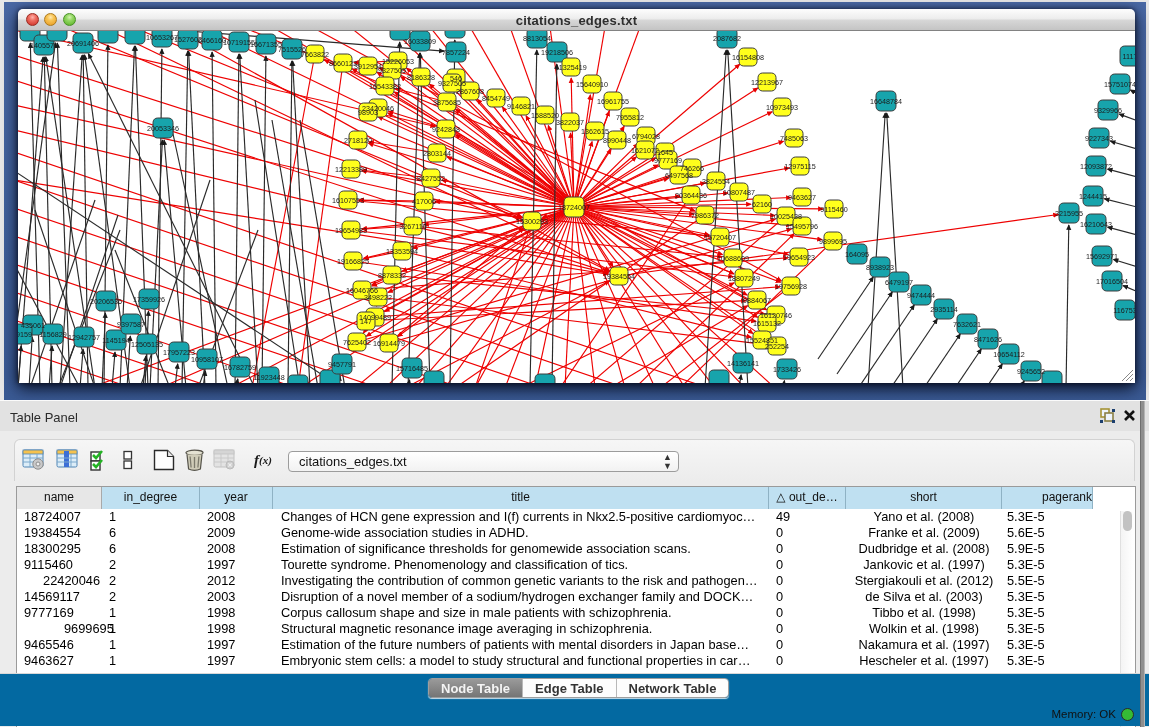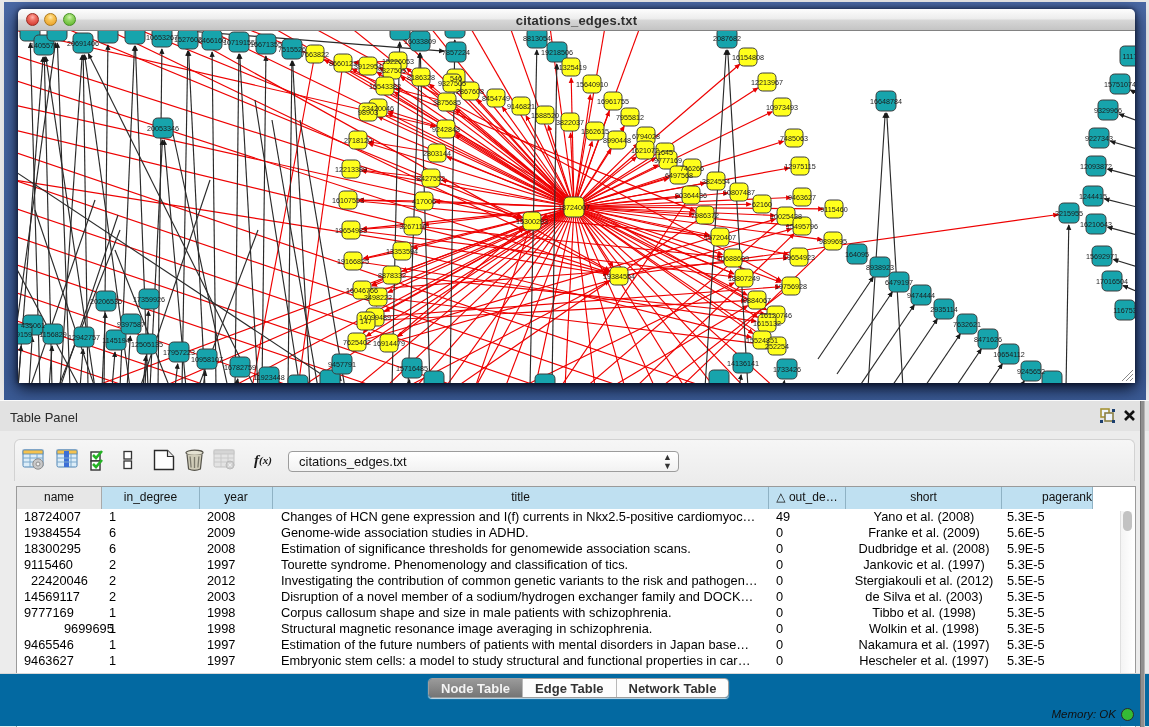--- a/index.html
+++ b/index.html
@@ -62,21 +62,21 @@
 
 #tabbar { position:absolute; left:0; top:272px; width:1149px; height:53px;
   background:#0369a1; border-top:1px solid #d8d8d8; }
 #segs { position:absolute; left:428px; top:4px; height:20px; display:flex;
   border:1px solid #9e9e9e; border-radius:4px; overflow:hidden;
   box-shadow:0 1px 1px rgba(255,255,255,.8); font-size:13px; font-weight:bold; }
 .seg { padding:0 12px; line-height:19px; background:#fdfdfd; color:#333;
   border-left:1px solid #b9b9b9; }
 .seg.first { border-left:none; }
 .seg.sel { background:linear-gradient(180deg,#9a9a9a,#757575); color:#f4f4f4; }
-#memlbl { position:absolute; right:33px; bottom:6px; font-size:11.5px; color:#111;font-style:italic; }
+#memlbl { position:absolute; right:33px; bottom:6px; font-size:11.5px; color:#111; }
 #memdot { position:absolute; right:15px; bottom:5px; width:13px; height:13px;
   border-radius:50%; background:#35bb35; border:1.5px solid #2a2a2a; }
 </style>
 </head>
 <body>
 <div id="stage">
   <div id="netpanel">
     <div id="gwin">
       <div id="titlebar">
         <div class="tl" id="tl-r"></div>
@@ -733,21 +733,21 @@
 <div class="tr" style="top:48px;">
             <div class="td" style="left:7px;width:76px;">9115460</div>
             <div class="td" style="left:92px;width:90px;">2</div>
             <div class="td" style="left:190px;width:64px;">1997</div>
             <div class="td" style="left:264px;width:487px;">Tourette syndrome. Phenomenology and classification of tics.</div>
             <div class="td" style="left:759px;width:69px;">0</div>
             <div class="td" style="left:829px;width:156px;text-align:center;">Jankovic et al. (1997)</div>
             <div class="td" style="left:990px;width:85px;">5.3E-5</div>
           </div>
 <div class="tr" style="top:64px;">
-            <div class="td" style="left:14px;width:76px;">22420046</div>
+            <div class="td" style="left:7px;width:76px;text-align:right;">22420046</div>
             <div class="td" style="left:92px;width:90px;">2</div>
             <div class="td" style="left:190px;width:64px;">2012</div>
             <div class="td" style="left:264px;width:487px;">Investigating the contribution of common genetic variants to the risk and pathogen…</div>
             <div class="td" style="left:759px;width:69px;">0</div>
             <div class="td" style="left:829px;width:156px;text-align:center;">Stergiakouli et al. (2012)</div>
             <div class="td" style="left:990px;width:85px;">5.5E-5</div>
           </div>
 <div class="tr" style="top:80px;">
             <div class="td" style="left:7px;width:76px;">14569117</div>
             <div class="td" style="left:92px;width:90px;">2</div>

